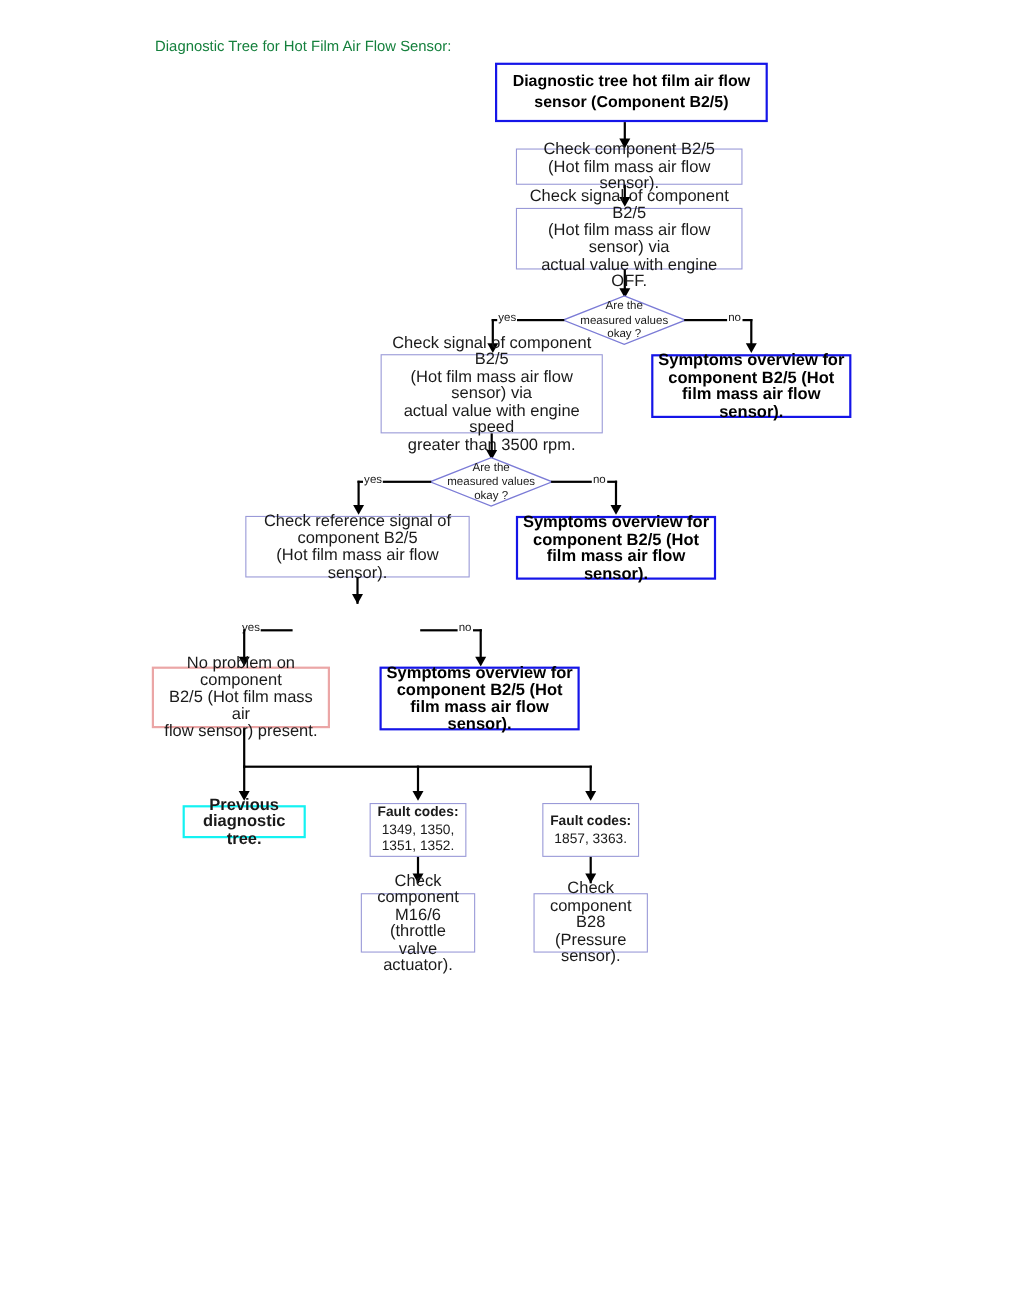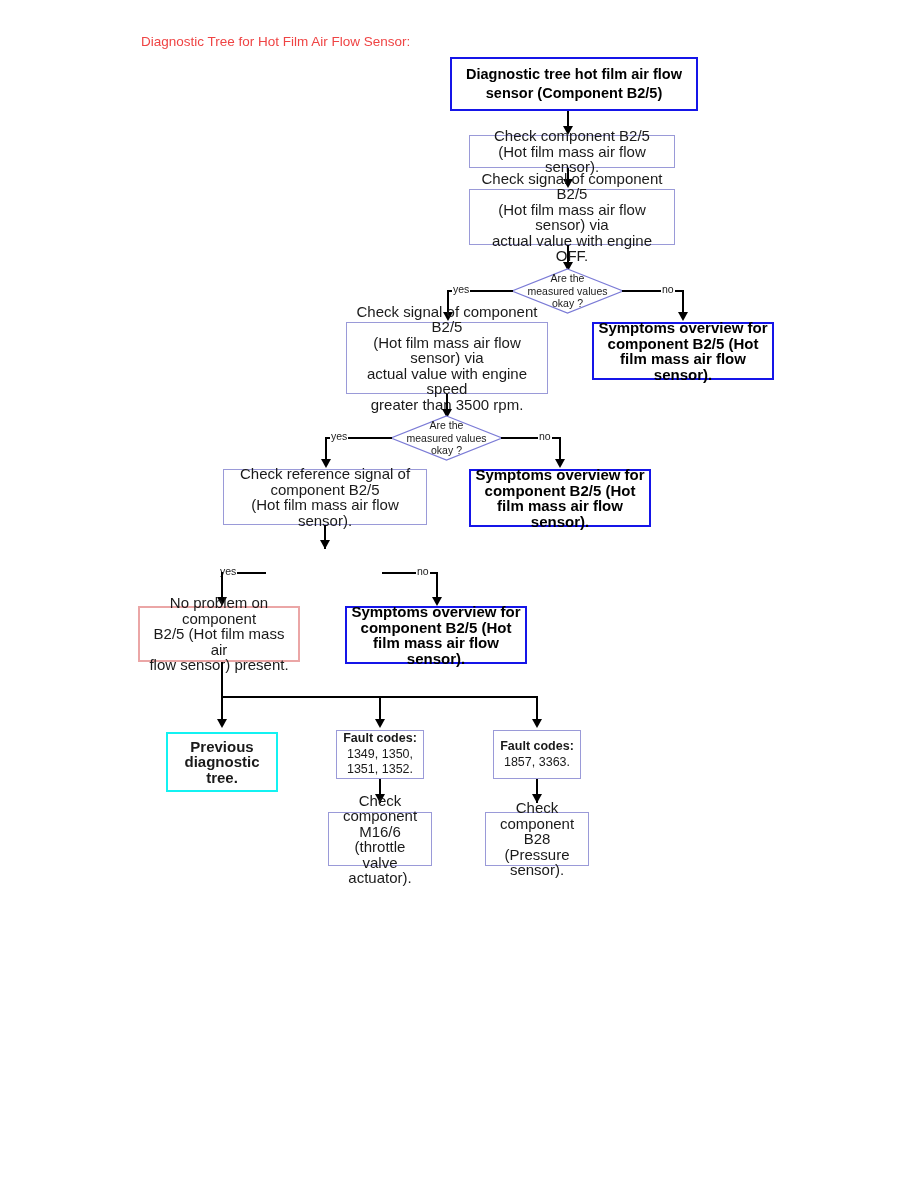--- a/index.html
+++ b/index.html
@@ -22,21 +22,21 @@
     width: 918px;
     height: 1188px;
   }
   .page-caption {
     position: absolute;
     left: 141px;
     top: 33px;
     font-size: 13.5px;
     line-height: 17px;
     white-space: nowrap;
-    color: #ef4444;
+    color: #15803d;
   }
   
   .node {
     position: absolute;
     box-sizing: border-box;
     background: #ffffff;
     display: flex;
     align-items: center;
     justify-content: center;
     text-align: center;
@@ -242,21 +242,21 @@
 
   <div class="vline" style="left:221px; top:696px; height:28px;"></div>
   <div class="arrow" style="left:216.5px; top:719px;"></div>
 
   <div class="vline" style="left:379px; top:696px; height:28px;"></div>
   <div class="arrow" style="left:374.5px; top:719px;"></div>
 
   <div class="vline" style="left:536px; top:696px; height:28px;"></div>
   <div class="arrow" style="left:531.5px; top:719px;"></div>
 
-  <div class="node cyan" style="left:166px; top:732px; width:112px; height:60px;">
+  <div class="node cyan" style="left:166px; top:732px; width:112px; height:30px;">
     <span class="txt">Previous
 diagnostic tree.</span>
   </div>
 
   <div class="node fault" style="left:336px; top:730px; width:88px; height:49px;">
     <span class="hd">Fault codes:</span>
     <span class="bd">1349, 1350,
 1351, 1352.</span>
   </div>
   <div class="vline" style="left:379px; top:779px; height:24px;"></div>

